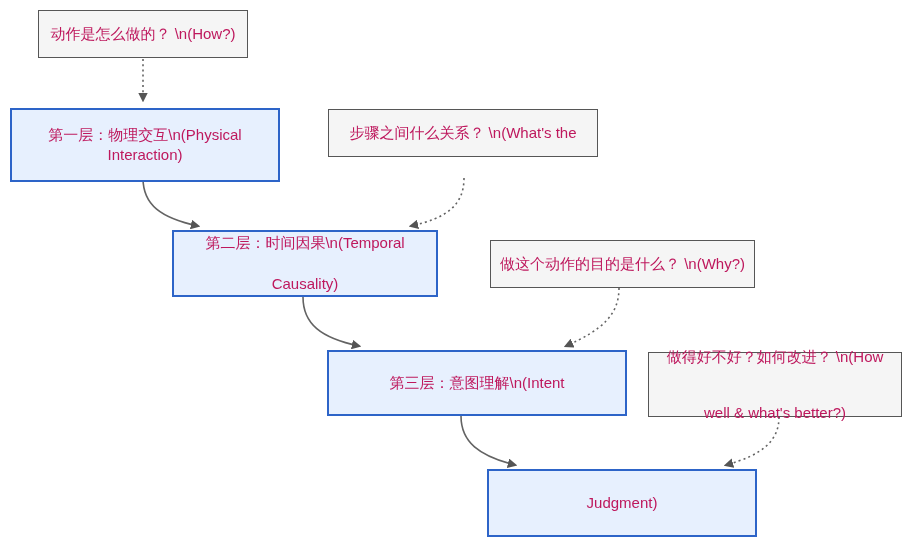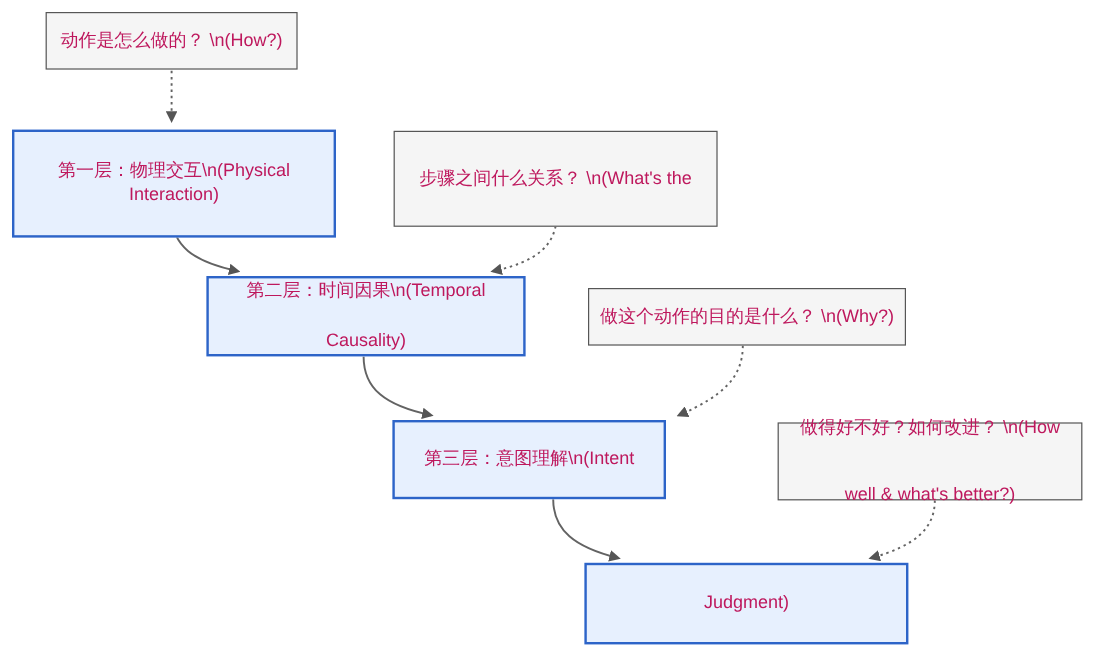--- a/index.html
+++ b/index.html
@@ -46,25 +46,25 @@
   .node .line { white-space: nowrap; }
   .question {
     background: #f5f5f5;
     border: 1.5px solid #565656;
   }
   .layer {
     background: #e7f0fe;
     border: 2px solid #2d64c8;
   }
   #q1 { left: 38px;  top: 10px;  width: 210px; height: 48px; }
-  #L1 { left: 10px;  top: 108px; width: 270px; height: 90px; }
-  #q2 { left: 328px; top: 109px; width: 270px; height: 80px; }
+  #L1 { left: 10px;  top: 108px; width: 270px; height: 74px; }
+  #q2 { left: 328px; top: 109px; width: 270px; height: 48px; }
   #L2 { left: 172px; top: 230px; width: 266px; height: 67px; gap: 21px; }
   #q3 { left: 490px; top: 240px; width: 265px; height: 48px; }
-  #L3 { left: 327px; top: 350px; width: 228px; height: 66px; }
+  #L3 { left: 327px; top: 350px; width: 300px; height: 66px; }
   #q4 { left: 648px; top: 352px; width: 254px; height: 65px; gap: 36px; }
   #L4 { left: 487px; top: 469px; width: 270px; height: 68px; }
 </style>
 </head>
 <body>
 
 <div class="canvas">
 
   <svg class="edges" viewBox="0 0 923 550" xmlns="http://www.w3.org/2000/svg">
     <defs>

